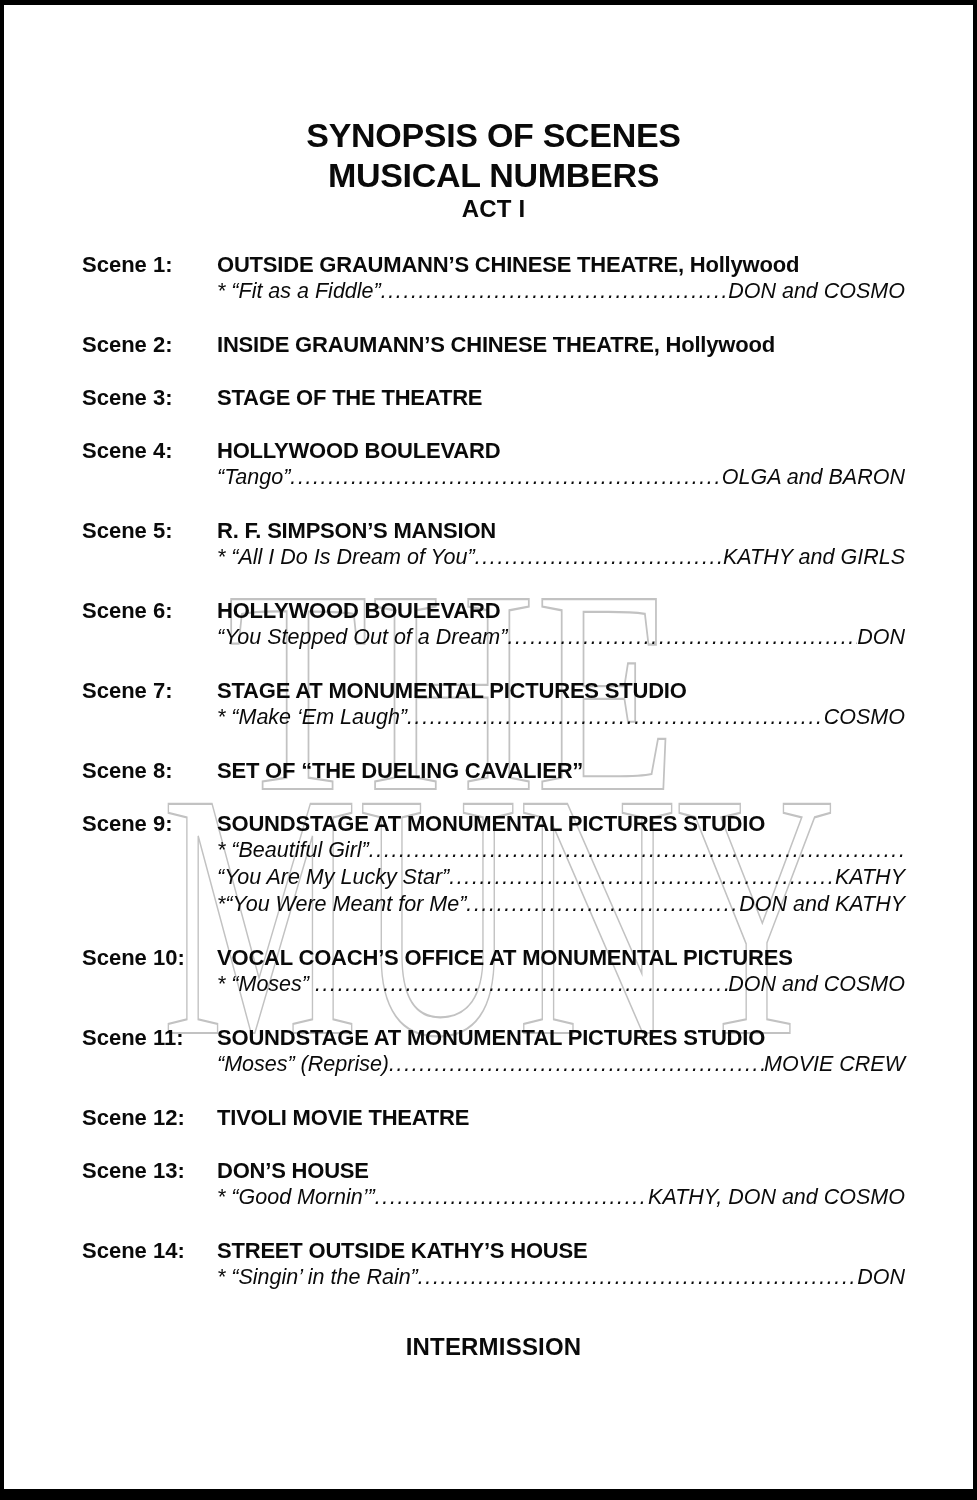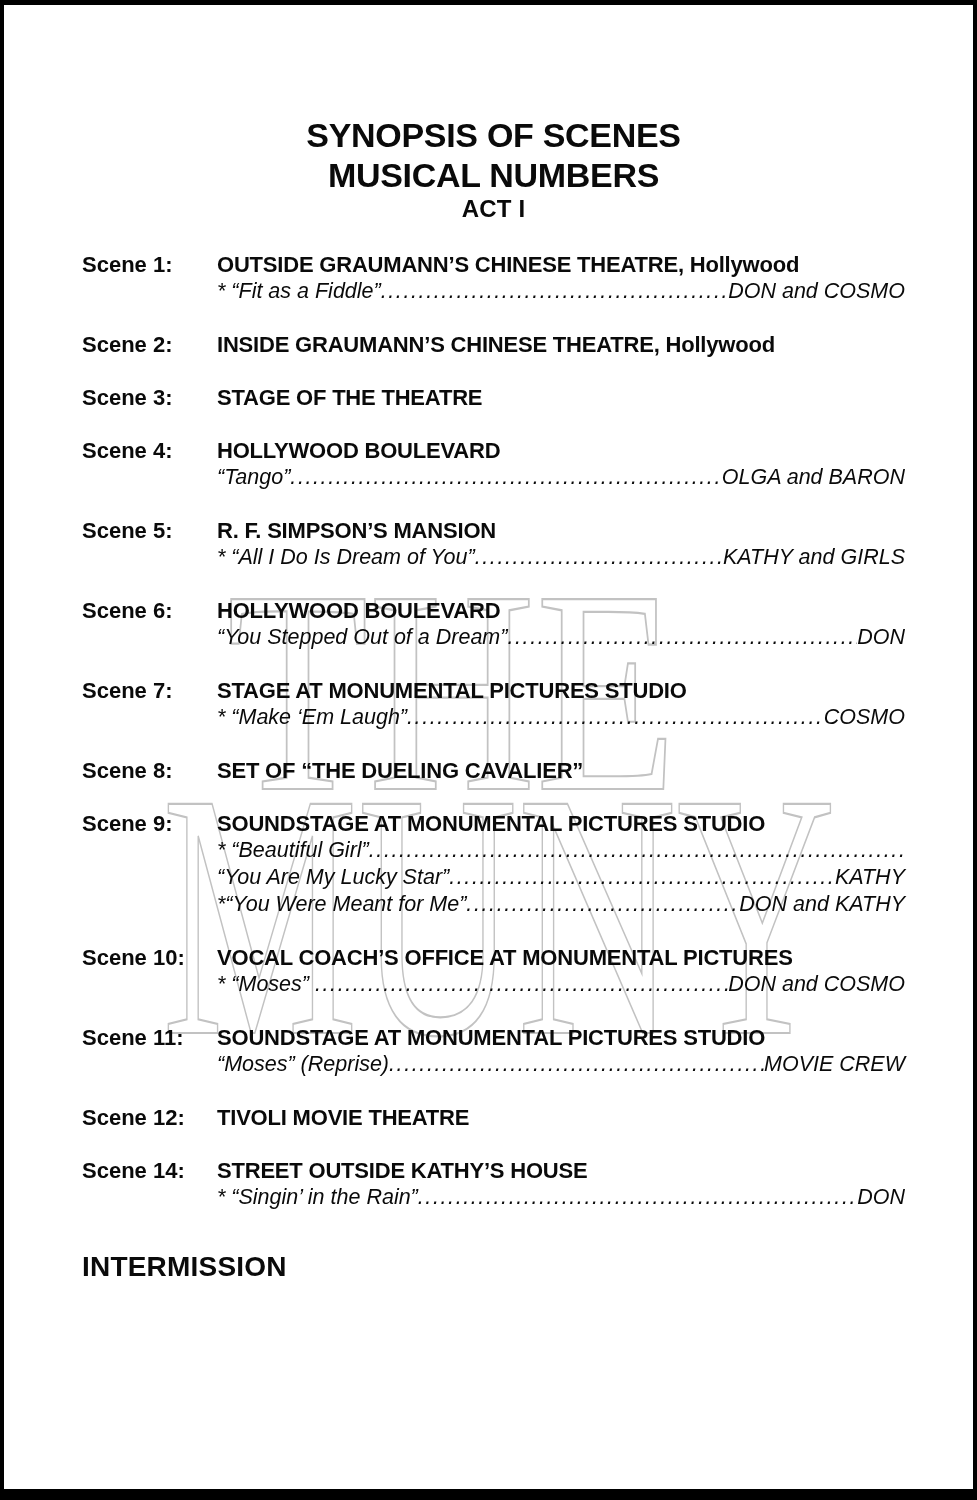--- a/index.html
+++ b/index.html
@@ -80,22 +80,23 @@
     overflow: hidden;
     white-space: nowrap;
     min-width: 14px;
   }
   .leader::after {
     content: "........................................................................................................................................................................................";
     letter-spacing: 1.6px;
   }
   .performers { white-space: nowrap; }
   .intermission {
-    font-weight: bold;
-    font-size: 28px;
+    text-align: center;
+    font-weight: bold;
+    font-size: 24px;
     line-height: 28px;
     margin-top: 42px;
     letter-spacing: 0.2px;
   }
 </style>
 </head>
 <body>
 
 <div class="page">
 
@@ -249,20 +250,32 @@
 </div>
   </div>
 
   <div class="scene">
     <div class="scene-label">Scene 12:</div>
     <div class="scene-body">
       <div class="venue">TIVOLI MOVIE THEATRE</div>
     </div>
   </div>
 
+  <div class="scene">
+    <div class="scene-label">Scene 13:</div>
+    <div class="scene-body">
+      <div class="venue">DON’S HOUSE</div>
+
+  <div class="song">
+    <span class="song-title">* “Good Mornin’”</span>
+    <span class="leader"></span>
+    <span class="performers">KATHY, DON and COSMO</span>
+  </div>
+</div>
+  </div>
 
   <div class="scene">
     <div class="scene-label">Scene 14:</div>
     <div class="scene-body">
       <div class="venue">STREET OUTSIDE KATHY’S HOUSE</div>
 
   <div class="song">
     <span class="song-title">* “Singin’ in the Rain”</span>
     <span class="leader"></span>
     <span class="performers">DON</span>

